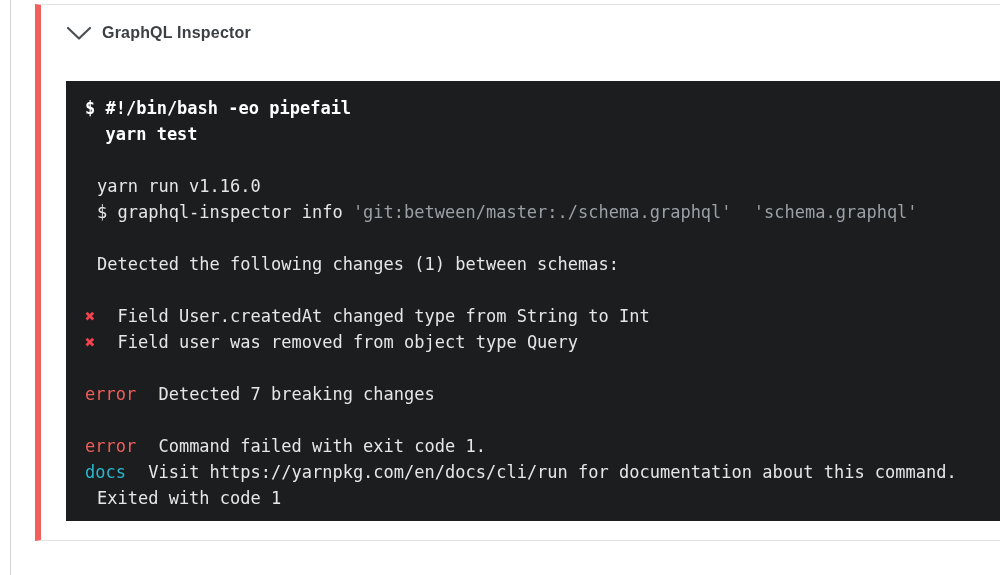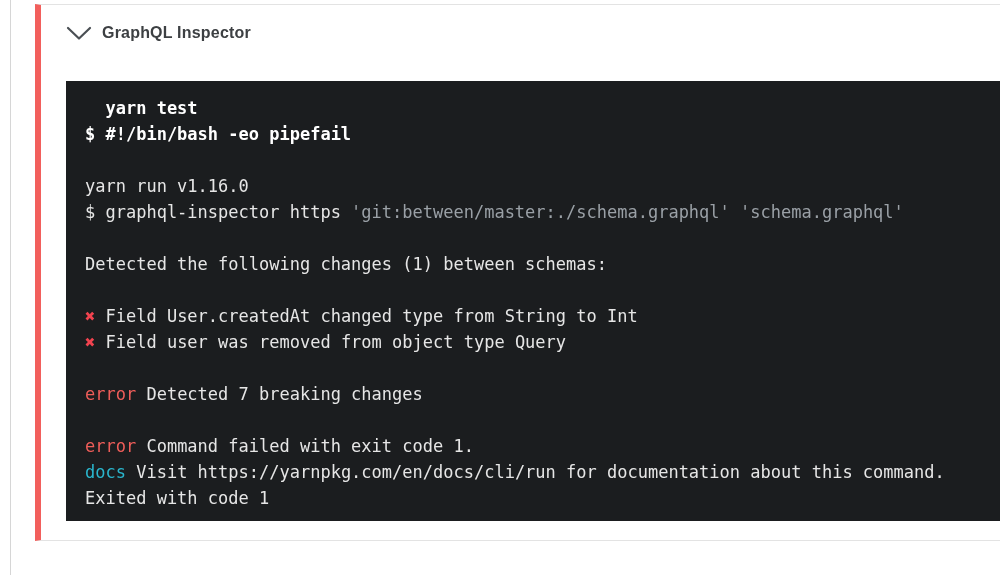--- a/index.html
+++ b/index.html
@@ -38,21 +38,21 @@
     padding: 14px 16px 10px 19px;
     overflow: hidden;
     font-family: "DejaVu Sans Mono", "DejaVu Sans", monospace;
     font-size: 17px;
   }
   .term-line {
     white-space: pre;
     height: 26px; line-height: 26px;
     color: var(--terminal-text, #e6e6e6);
   }
-  .seg-plain { color: var(--terminal-text, #e6e6e6); }
+  .seg-plain { color: var(--terminal-text, #e6e6e6); margin-left: 12px; }
   .seg-bold  { color: var(--terminal-bold, #ffffff); font-weight: bold; }
   .seg-dim   { color: var(--terminal-dim, #9aa0a6); }
   .seg-cross { color: var(--cross-red, #f2434f); font-weight: bold; }
   .seg-error { color: var(--error-red, #ee5d59); }
   .seg-info  { color: var(--info-cyan, #2ab6cd); }
 </style>
 </head>
 <body>
 
 <div class="page">
@@ -63,25 +63,25 @@
     <div class="card-header">
       <span class="chevron">
         <svg width="26" height="15" viewBox="0 0 26 15" aria-hidden="true">
           <path d="M2 2 L13 12.5 L24 2" fill="none" stroke="currentColor" stroke-width="2.2" stroke-linejoin="round" stroke-linecap="round"></path>
         </svg>
       </span>
       <span class="title">GraphQL Inspector</span>
     </div>
 
     <div class="terminal">
+        <div class="term-line"><span class="seg-bold">$ #!/bin/bash -eo pipefail</span></div>
         <div class="term-line"><span class="seg-bold">  yarn test</span></div>
-        <div class="term-line"><span class="seg-bold">$ #!/bin/bash -eo pipefail</span></div>
         <div class="term-line">&nbsp;</div>
         <div class="term-line"><span class="seg-plain">yarn run v1.16.0</span></div>
-        <div class="term-line"><span class="seg-plain">$ graphql-inspector https </span><span class="seg-dim">'git:between/master:./schema.graphql'</span><span class="seg-plain"> </span><span class="seg-dim">'schema.graphql'</span></div>
+        <div class="term-line"><span class="seg-plain">$ graphql-inspector info </span><span class="seg-dim">'git:between/master:./schema.graphql'</span><span class="seg-plain"> </span><span class="seg-dim">'schema.graphql'</span></div>
         <div class="term-line">&nbsp;</div>
         <div class="term-line"><span class="seg-plain">Detected the following changes (1) between schemas:</span></div>
         <div class="term-line">&nbsp;</div>
         <div class="term-line"><span class="seg-cross">✖</span><span class="seg-plain"> Field User.createdAt changed type from String to Int</span></div>
         <div class="term-line"><span class="seg-cross">✖</span><span class="seg-plain"> Field user was removed from object type Query</span></div>
         <div class="term-line">&nbsp;</div>
         <div class="term-line"><span class="seg-error">error</span><span class="seg-plain"> Detected 7 breaking changes</span></div>
         <div class="term-line">&nbsp;</div>
         <div class="term-line"><span class="seg-error">error</span><span class="seg-plain"> Command failed with exit code 1.</span></div>
         <div class="term-line"><span class="seg-info">docs</span><span class="seg-plain"> Visit https://yarnpkg.com/en/docs/cli/run for documentation about this command.</span></div>

